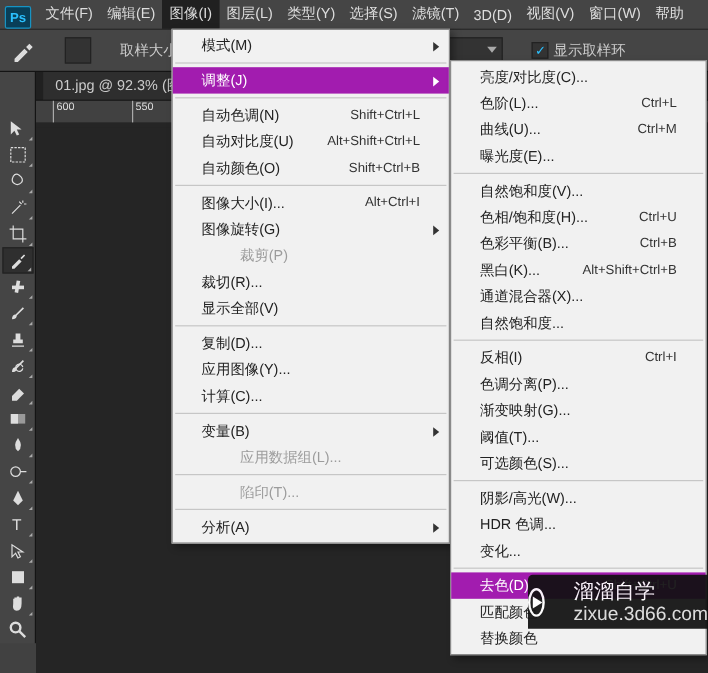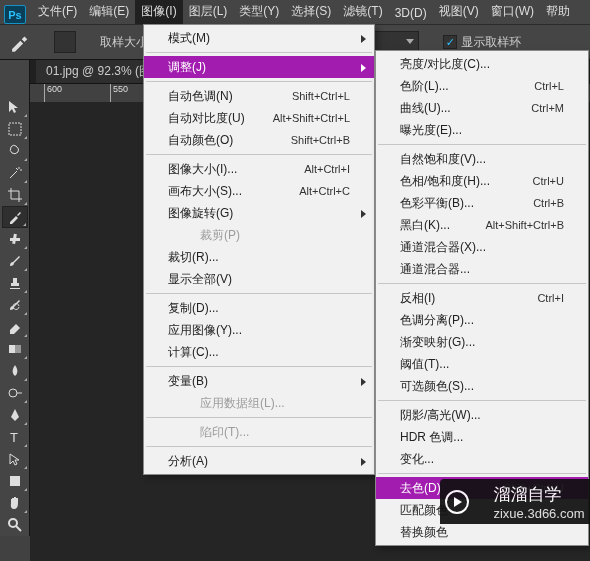--- a/index.html
+++ b/index.html
@@ -48,21 +48,21 @@
 .row.hl { background:#a21caf; color:#fff; }
 .row.hl .accel { color:#fff; }
 .row .subarrow { position:absolute; right:8px; top:8px; width:0;height:0;border-top:4px solid transparent;border-bottom:4px solid transparent;border-left:5px solid #333; }
 .row.hl .subarrow { border-left-color:#fff; }
 .sep { height:1px; background:#c6c6c6; margin:3px 2px; }
 
 
 .watermark { position:absolute; right:0; bottom:37px; width:150px; height:45px; background:#111; color:#fff; font-size:17px; display:flex; align-items:center; justify-content:center; gap:24px; opacity:.93; border-top-left-radius:4px; }
 .watermark .play { width:24px; height:24px; border:2px solid #fff; border-radius:50%; display:flex; align-items:center; justify-content:center; }
 .watermark .play::after { content:""; width:0;height:0;border-top:5px solid transparent;border-bottom:5px solid transparent;border-left:8px solid #fff; margin-left:2px;}
-.watermark .sub { font-size:13px; opacity:.85; }
+.watermark .sub { font-size:16px; opacity:.85; }
 </style>
 </head>
 <body>
 
 <div class="menubar">
   <div class="ps-logo">Ps</div>
   <div class="menu-item">文件(F)</div>
   <div class="menu-item">编辑(E)</div>
   <div class="menu-item active">图像(I)</div>
   <div class="menu-item">图层(L)</div>
@@ -257,24 +257,20 @@
     <div class="row">
       <span class="lab">自动颜色(O)</span>
       <span class="accel">Shift+Ctrl+B</span>
     </div>
     <div class="sep"></div>
     <div class="row">
       <span class="lab">图像大小(I)...</span>
       <span class="accel">Alt+Ctrl+I</span>
     </div>
     <div class="row">
-      <span class="lab">画布大小(S)...</span>
-      <span class="accel">Alt+Ctrl+C</span>
-    </div>
-    <div class="row">
       <span class="lab">图像旋转(G)</span>
       <span class="subarrow"></span>
     </div>
     <div class="row disabled">
       <span class="lab">裁剪(P)</span>
     </div>
     <div class="row">
       <span class="lab">裁切(R)...</span>
     </div>
     <div class="row">
@@ -337,21 +333,21 @@
       <span class="accel">Ctrl+B</span>
     </div>
     <div class="row">
       <span class="lab">黑白(K)...</span>
       <span class="accel">Alt+Shift+Ctrl+B</span>
     </div>
     <div class="row">
       <span class="lab">通道混合器(X)...</span>
     </div>
     <div class="row">
-      <span class="lab">通道混合器...</span>
+      <span class="lab">自然饱和度...</span>
     </div>
     <div class="sep"></div>
     <div class="row">
       <span class="lab">反相(I)</span>
       <span class="accel">Ctrl+I</span>
     </div>
     <div class="row">
       <span class="lab">色调分离(P)...</span>
     </div>
     <div class="row">

